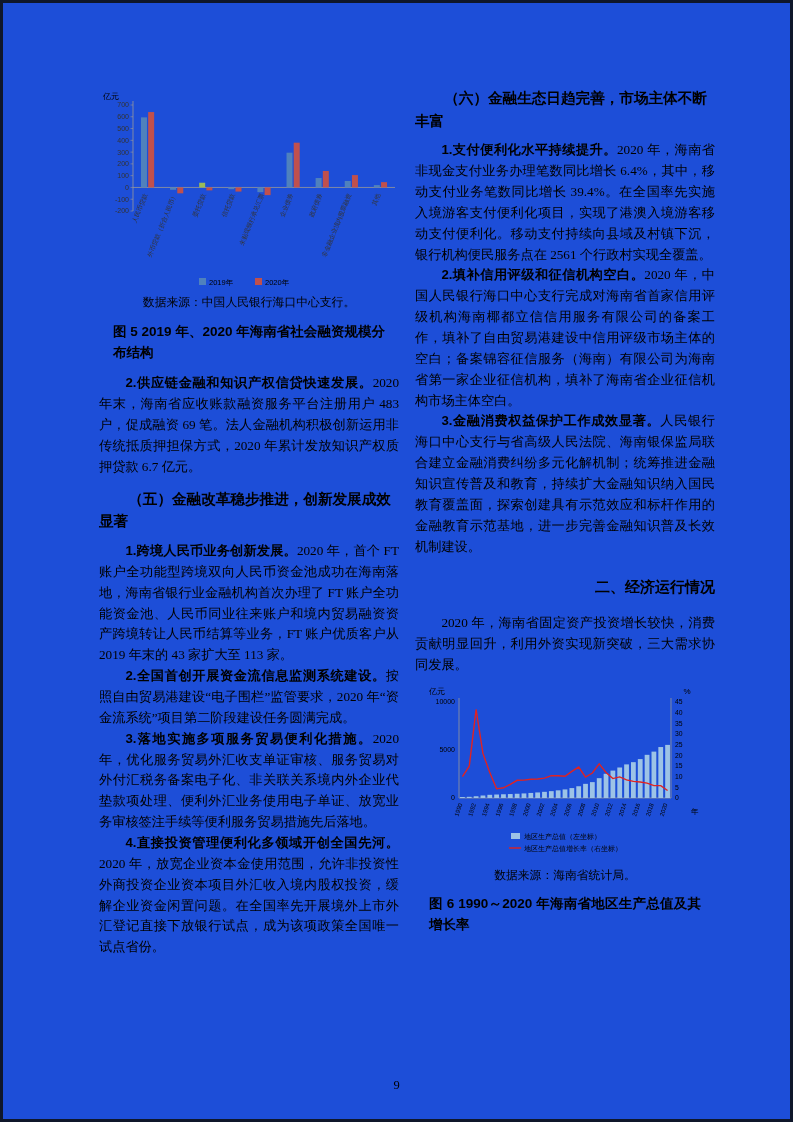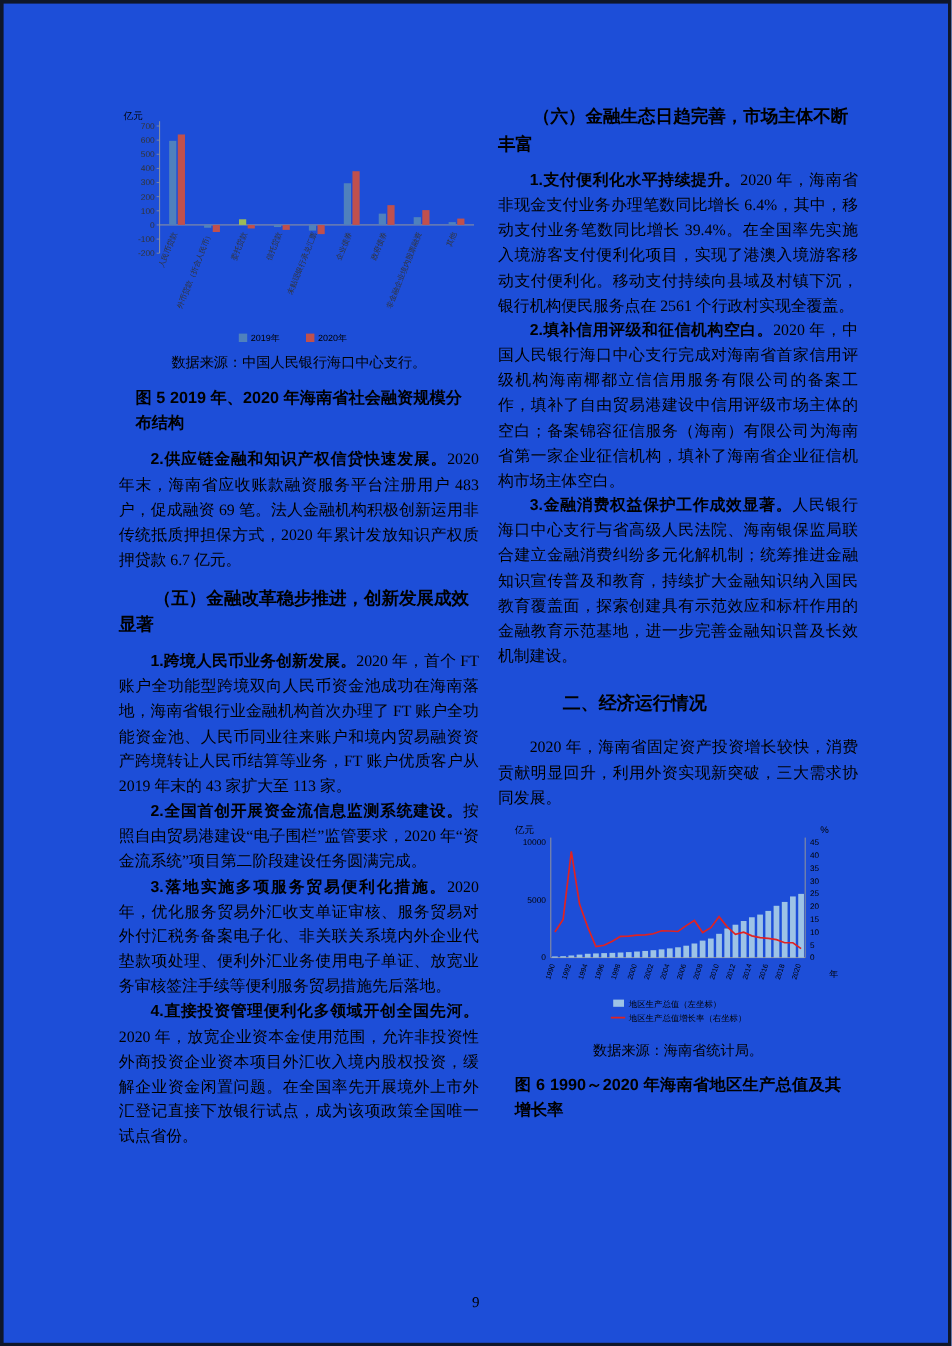--- a/index.html
+++ b/index.html
@@ -26,21 +26,21 @@
     font-weight:700;
   }
   .h-sub {
     font-family:"Liberation Sans","DejaVu Sans",sans-serif;
     font-weight:700; font-size:14.6px; line-height:1.55;
     text-indent:2em; text-align:left; margin:10px 0 8px;
   }
   .h-sec {
     font-family:"Liberation Sans","DejaVu Sans",sans-serif;
     font-weight:700; font-size:15px; text-indent:3.6em;
-    text-align:left; margin:18px 0 14px;
+    text-align:right; margin:18px 0 14px;
   }
   figure { margin:0; }
   #fig5-svg { display:block; width:300px; height:200px; }
   #fig6-svg { display:block; width:290px; height:178px; margin:8px 0 0 6px; }
   .source { font-size:11.8px; text-indent:0; margin:4px 0 10px; text-align:center; }
   .caption {
     font-family:"Liberation Sans","DejaVu Sans",sans-serif;
     font-weight:700; font-size:13.5px; 
     line-height:1.55; padding:0 14px; margin-bottom:10px;
   }

